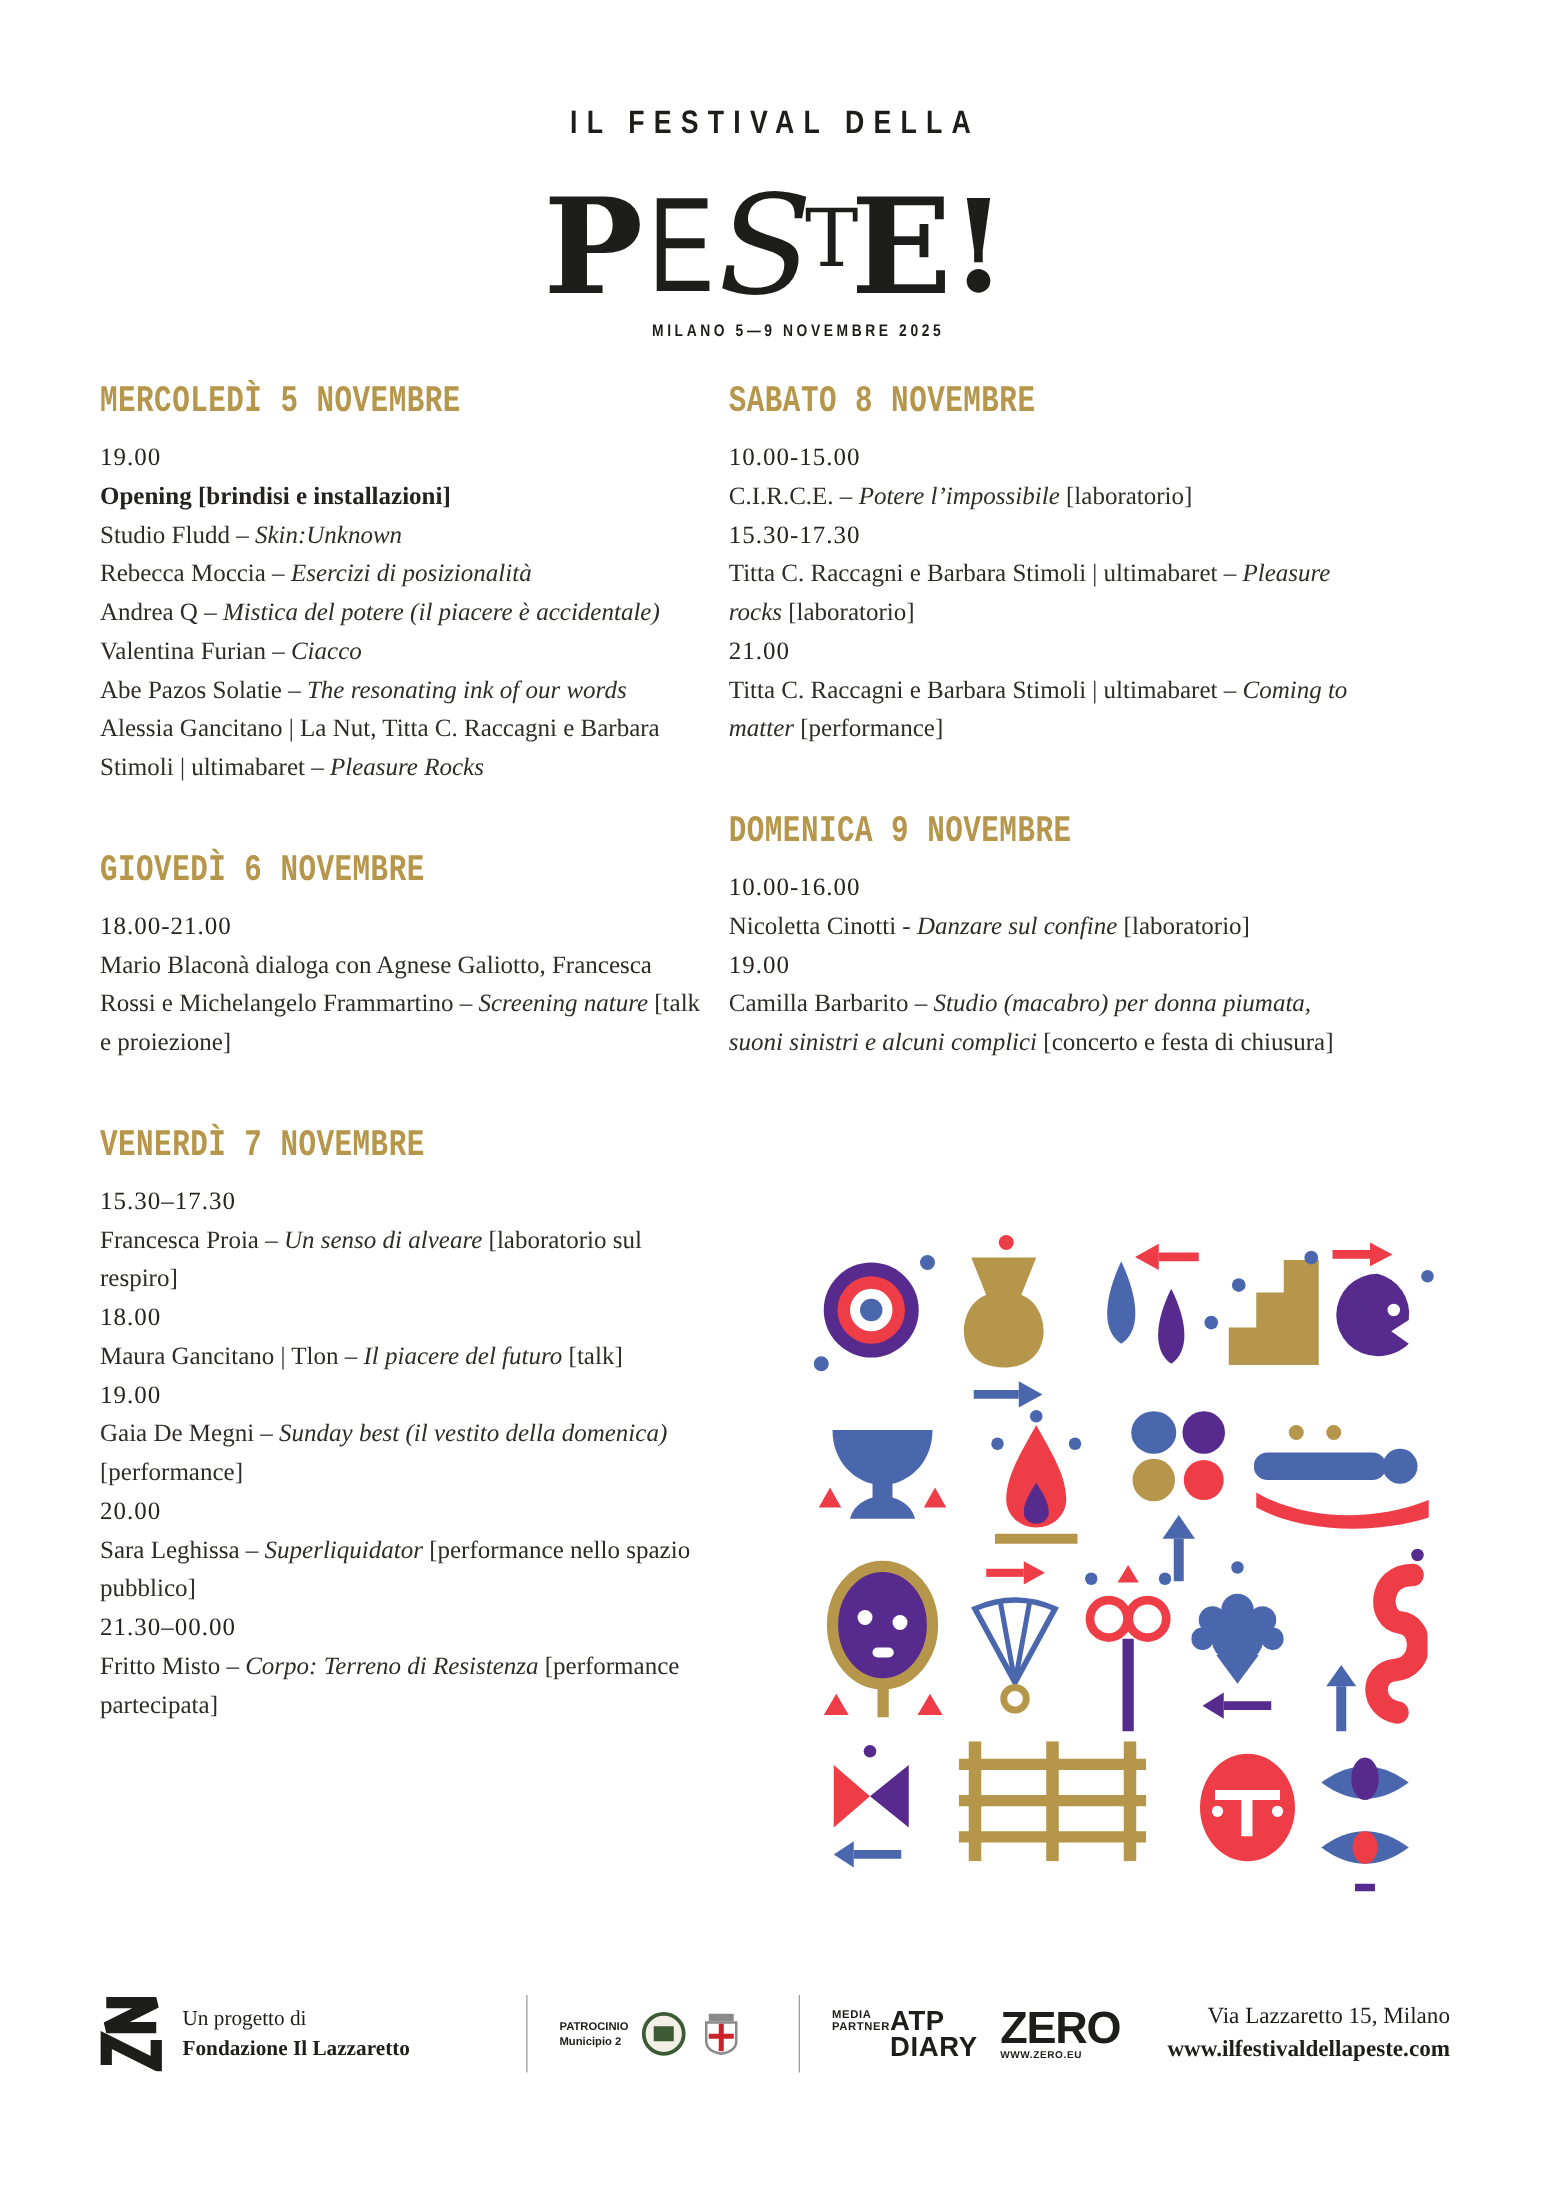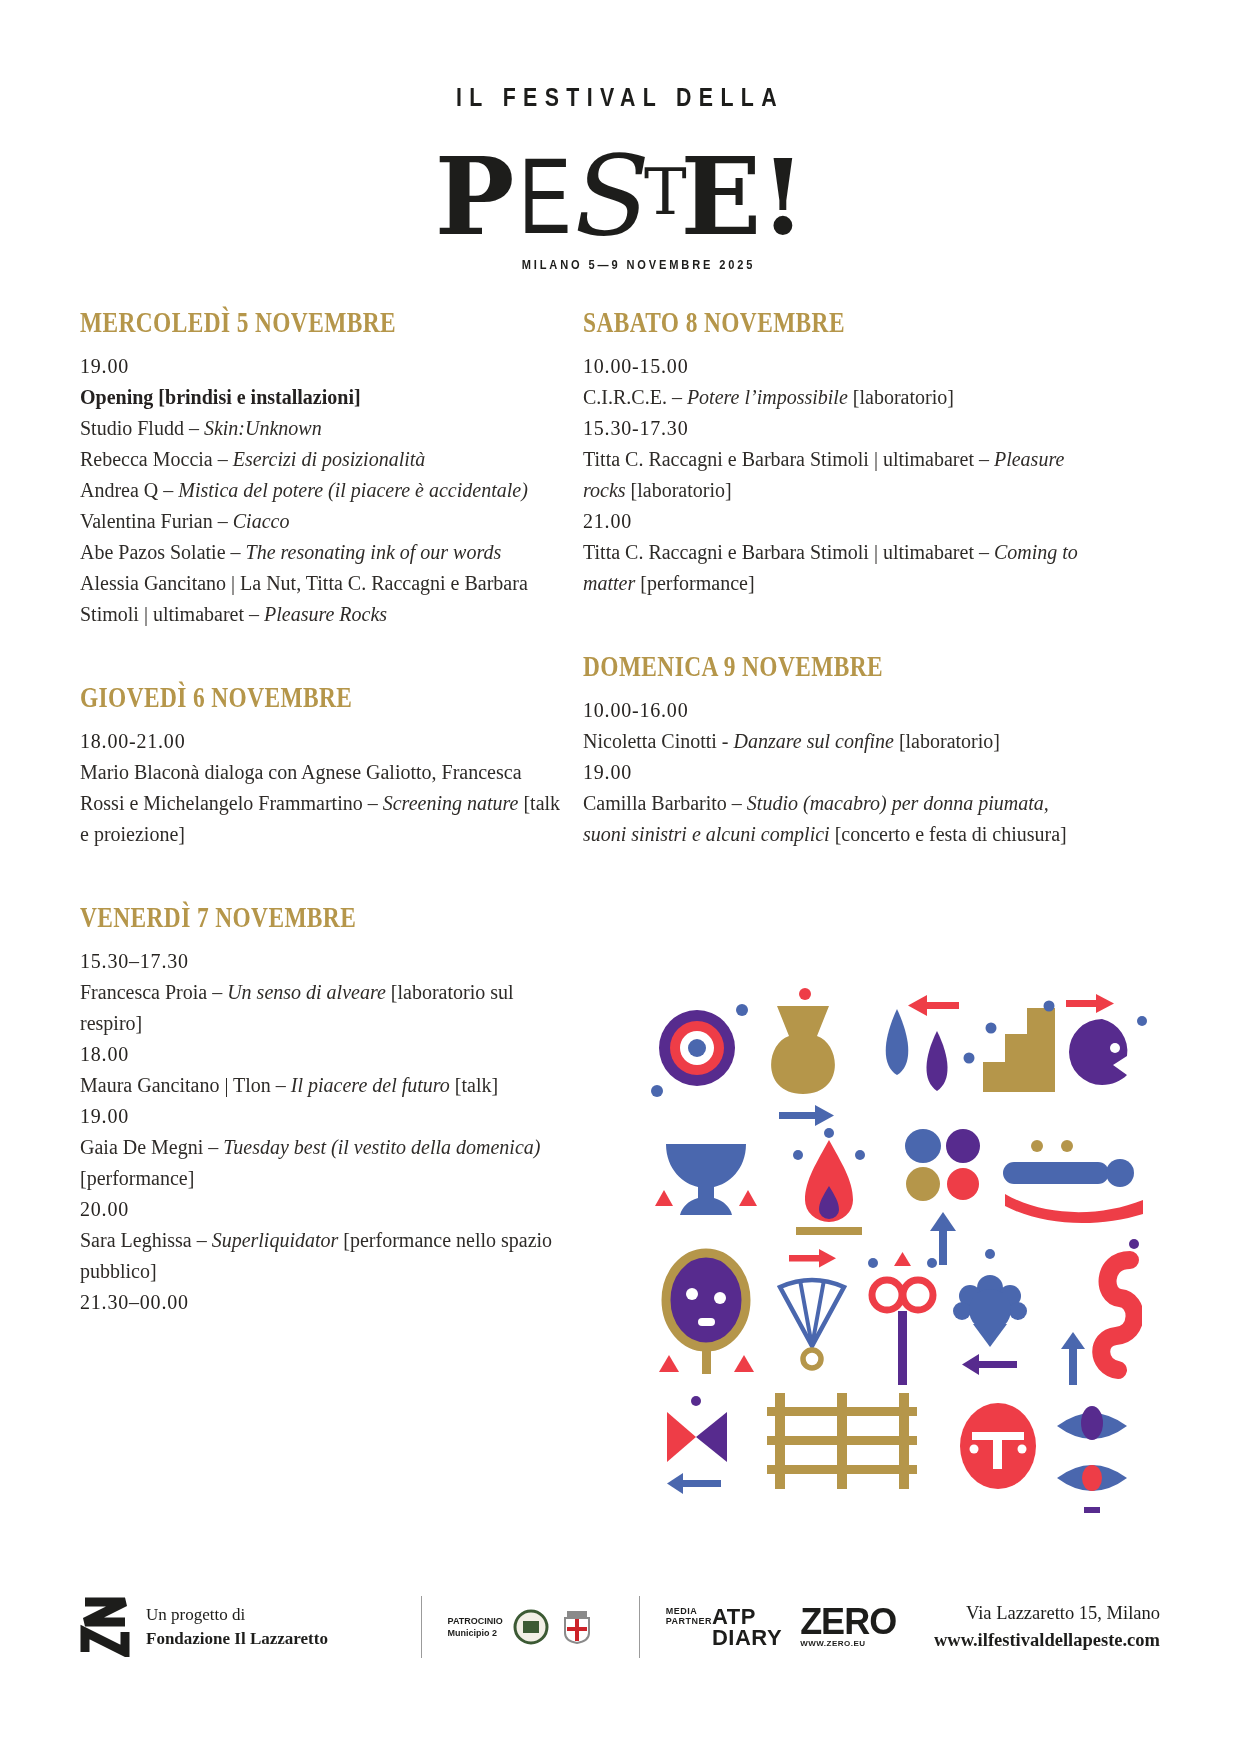--- a/index.html
+++ b/index.html
@@ -20,21 +20,21 @@
   .lg2{font-family:"DejaVu Serif",serif;font-style:italic;font-size:110px;}
   .lg3{font-family:"DejaVu Serif",serif;font-weight:400;font-size:64px;margin-bottom:23px;}
   .lg4{font-family:"DejaVu Serif",serif;font-weight:700;font-size:106px;}
   .lg5{font-family:"DejaVu Serif",serif;font-weight:700;font-size:102px;margin-left:2px;}
   .dates{margin-top:16px;font-family:"Liberation Sans",sans-serif;font-weight:700;font-size:13.5px;letter-spacing:3.5px;padding-left:37px;}
   
   .col{position:absolute;top:305px;}
   .col-left{left:80px;width:488px;}
   .col-right{left:583px;width:505px;}
   .day{margin-bottom:50px;}
-  .day-title{margin:0 0 12px 0;font-family:Liberation Serif, serif;font-weight:700;
+  .day-title{margin:0 0 12px 0;font-family:Liberation Mono, monospace;font-weight:700;
              font-size:30px;color:var(--gold);letter-spacing:.5px;}
   .day-title .cond{transform:scaleX(.78);transform-origin:left;}
   .entry{margin:0;font-size:20px;line-height:31px;color:var(--body);}
   .t-time{letter-spacing:.8px;color:#262320;}
   .t-bold{font-weight:700;color:#242120;}
   .t-italic{font-style:italic;}
   
   .illustration{position:absolute;left:583px;top:988px;width:562px;height:540px;}
   .ico{position:absolute;}
   
@@ -93,24 +93,25 @@
         <p class="entry"><span class="t-time">18.00-21.00</span></p>
         <p class="entry"><span class="t-plain">Mario Blaconà dialoga con Agnese Galiotto, Francesca Rossi e Michelangelo Frammartino – </span><span class="t-italic">Screening nature</span><span class="t-plain"> [talk e proiezione]</span></p>
       </section>
       <section class="day">
         <h2 class="day-title"><span class="cond">VENERDÌ 7 NOVEMBRE</span></h2>
         <p class="entry"><span class="t-time">15.30–17.30</span></p>
         <p class="entry"><span class="t-plain">Francesca Proia – </span><span class="t-italic">Un senso di alveare</span><span class="t-plain"> [laboratorio sul respiro]</span></p>
         <p class="entry"><span class="t-time">18.00</span></p>
         <p class="entry"><span class="t-plain">Maura Gancitano | Tlon – </span><span class="t-italic">Il piacere del futuro</span><span class="t-plain"> [talk]</span></p>
         <p class="entry"><span class="t-time">19.00</span></p>
-        <p class="entry"><span class="t-plain">Gaia De Megni – </span><span class="t-italic">Tuesday best (il vestito della domenica)</span><span class="t-plain"> [performance]</span></p>
+        <p class="entry"><span class="t-plain">Gaia De Megni – </span><span class="t-italic">Sunday best (il vestito della domenica)</span><span class="t-plain"> [performance]</span></p>
         <p class="entry"><span class="t-time">20.00</span></p>
         <p class="entry"><span class="t-plain">Sara Leghissa – </span><span class="t-italic">Superliquidator</span><span class="t-plain"> [performance nello spazio pubblico]</span></p>
         <p class="entry"><span class="t-time">21.30–00.00</span></p>
+        <p class="entry"><span class="t-plain">Fritto Misto – </span><span class="t-italic">Corpo: Terreno di Resistenza</span><span class="t-plain"> [performance partecipata]</span></p>
       </section>
     </div>
   <div class="col col-right">
       <section class="day">
         <h2 class="day-title"><span class="cond">SABATO 8 NOVEMBRE</span></h2>
         <p class="entry"><span class="t-time">10.00-15.00</span></p>
         <p class="entry"><span class="t-plain">C.I.R.C.E. – </span><span class="t-italic">Potere l’impossibile</span><span class="t-plain"> [laboratorio]</span></p>
         <p class="entry"><span class="t-time">15.30-17.30</span></p>
         <p class="entry"><span class="t-plain">Titta C. Raccagni e Barbara Stimoli | ultimabaret – </span><span class="t-italic">Pleasure rocks</span><span class="t-plain"> [laboratorio]</span></p>
         <p class="entry"><span class="t-time">21.00</span></p>

